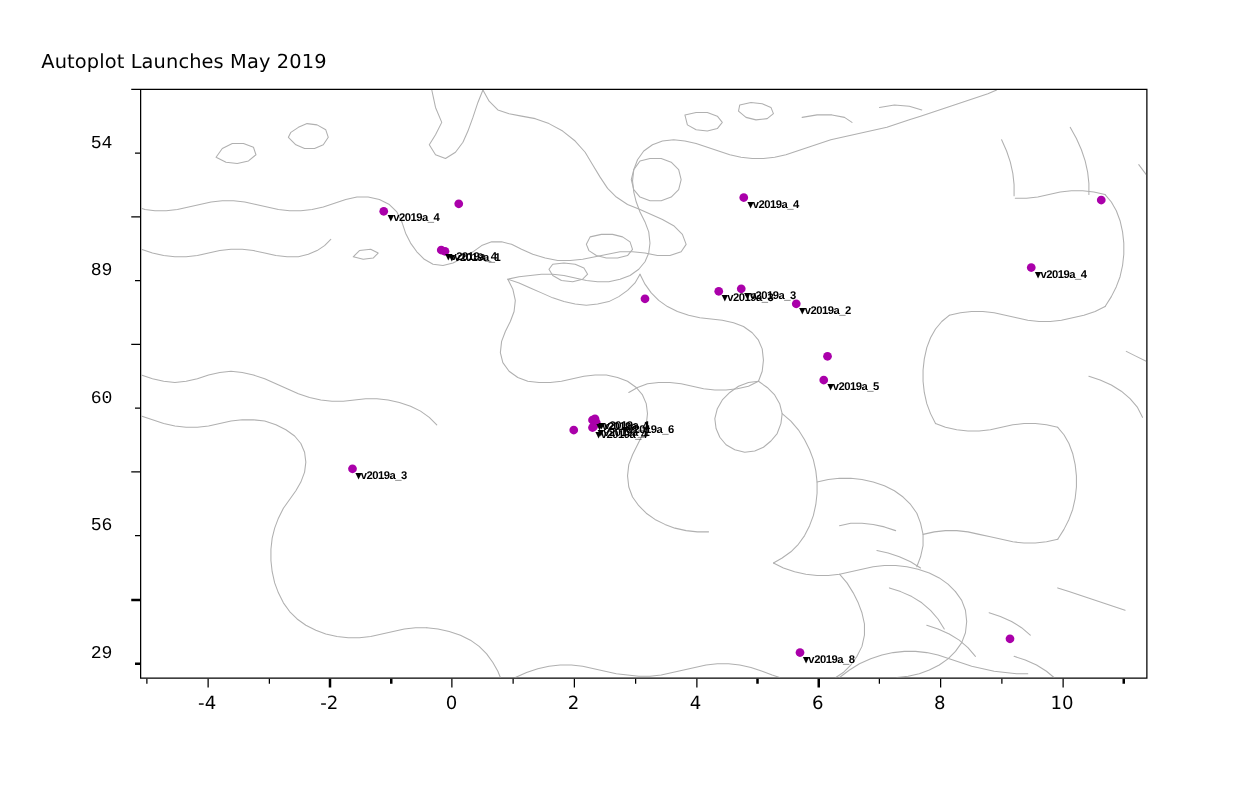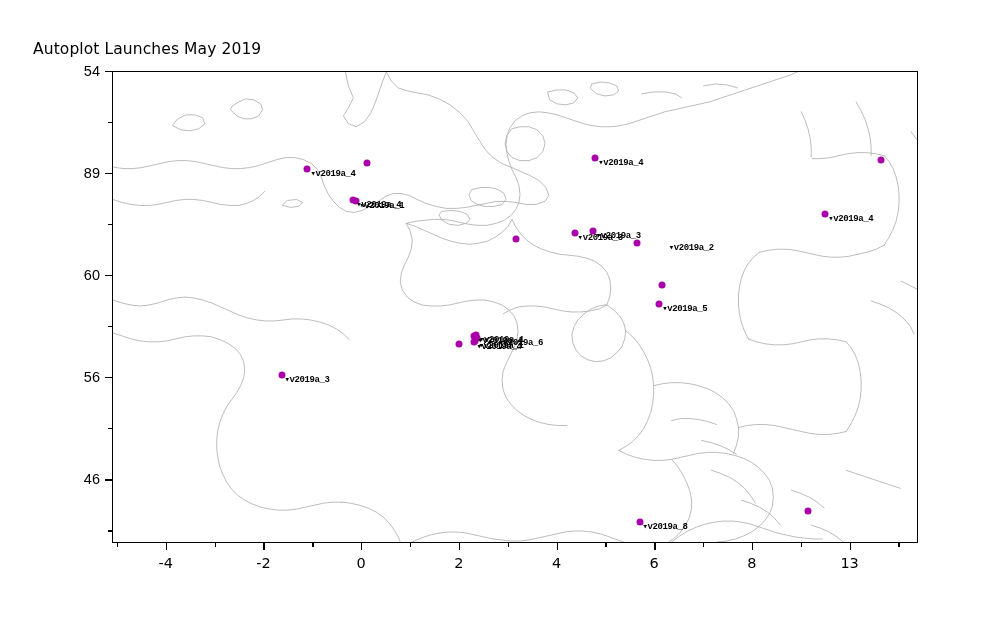--- a/index.html
+++ b/index.html
@@ -60,21 +60,21 @@
   .marker {
     position: absolute;
     width: 7px;
     height: 7px;
     border-radius: 50%;
     background: #aa00aa;
     transform: translate(-3.5px, -3.5px);
   }
   .point-label {
     position: absolute;
-    font-family: Liberation Mono, monospace;
+    font-family: Liberation Sans, sans-serif;
     font-size: 9px;
     color: #000000;
     white-space: nowrap;
     line-height: 1;
     font-weight: bold;
     letter-spacing: -0.4px;
   }
   .tick-mark {
     position: absolute;
     background: #000000;
@@ -89,25 +89,26 @@
     color: #000000;
     font-family: "DejaVu Sans", sans-serif;
     text-align: center;
     transform: translateX(-50%);
     top: 555px;
   }
   .ytick-label {
     position: absolute;
     font-size: 14.5px;
     color: #000000;
-    font-family: Liberation Sans, sans-serif;
+    font-family: Liberation Mono, monospace;
     text-align: right;
     transform: translateY(-50%);
     width: 40px;
-    left: 60px;
+    left: 50px;
+    margin-top: 44px;
   }
 </style>
 </head>
 <body>
 
 <div id="figure">
 
   <div id="chart-title">Autoplot Launches May 2019</div>
 
   <div id="plot-area">
@@ -253,21 +254,21 @@
         <div class="marker" style="left: 694.625px; top: 438.832px;"></div>
       </div>
     <div id="labels-layer">
         <div class="point-label" style="left: 197.417px; top: 97.9514px;">▾v2019a_4</div>
         <div class="point-label" style="left: 243.335px; top: 128.568px;">▾v2019a_4</div>
         <div class="point-label" style="left: 246.265px; top: 129.588px;">▾v2019a_1</div>
         <div class="point-label" style="left: 485.135px; top: 86.7254px;">▾v2019a_4</div>
         <div class="point-label" style="left: 715.211px; top: 142.855px;">▾v2019a_4</div>
         <div class="point-label" style="left: 464.618px; top: 161.735px;">▾v2019a_3</div>
         <div class="point-label" style="left: 482.692px; top: 160.204px;">▾v2019a_3</div>
-        <div class="point-label" style="left: 526.656px; top: 171.941px; margin-left: 29px;">▾v2019a_2</div>
+        <div class="point-label" style="left: 526.656px; top: 171.941px;">▾v2019a_2</div>
         <div class="point-label" style="left: 549.126px; top: 233.173px;">▾v2019a_5</div>
         <div class="point-label" style="left: 171.527px; top: 303.59px;">▾v2019a_3</div>
         <div class="point-label" style="left: 365.944px; top: 263.789px;">▾v2019a_1</div>
         <div class="point-label" style="left: 364.479px; top: 265.32px;">▾v2019a_4</div>
         <div class="point-label" style="left: 385px; top: 267.361px;">▾v2019a_6</div>
         <div class="point-label" style="left: 365.456px; top: 270.423px;">▾v2019a_1</div>
         <div class="point-label" style="left: 363.502px; top: 271.443px;">▾v2019a_4</div>
         <div class="point-label" style="left: 529.587px; top: 451.058px;">▾v2019a_8</div>
       </div>
   </div>
@@ -281,32 +282,32 @@
       <div class="xtick-label" style="left: 361.127px;">0</div>
       <div class="tick-mark xtick-major" style="left: 458.824px; top: 543px;"></div>
       <div class="xtick-label" style="left: 458.824px;">2</div>
       <div class="tick-mark xtick-major" style="left: 556.521px; top: 543px;"></div>
       <div class="xtick-label" style="left: 556.521px;">4</div>
       <div class="tick-mark xtick-major" style="left: 654.218px; top: 543px;"></div>
       <div class="xtick-label" style="left: 654.218px;">6</div>
       <div class="tick-mark xtick-major" style="left: 751.915px; top: 543px;"></div>
       <div class="xtick-label" style="left: 751.915px;">8</div>
       <div class="tick-mark xtick-major" style="left: 849.612px; top: 543px;"></div>
-      <div class="xtick-label" style="left: 849.612px;">13</div>
+      <div class="xtick-label" style="left: 849.612px;">10</div>
       <div class="tick-mark xtick-minor" style="left: 116.885px; top: 543px;"></div>
       <div class="tick-mark xtick-minor" style="left: 214.582px; top: 543px;"></div>
       <div class="tick-mark xtick-minor" style="left: 312.279px; top: 543px;"></div>
       <div class="tick-mark xtick-minor" style="left: 409.976px; top: 543px;"></div>
       <div class="tick-mark xtick-minor" style="left: 507.673px; top: 543px;"></div>
       <div class="tick-mark xtick-minor" style="left: 605.37px; top: 543px;"></div>
       <div class="tick-mark xtick-minor" style="left: 703.067px; top: 543px;"></div>
       <div class="tick-mark xtick-minor" style="left: 800.764px; top: 543px;"></div>
       <div class="tick-mark xtick-minor" style="left: 898.461px; top: 543px;"></div>
       <div class="tick-mark ytick-major" style="left: 105px; top: 479.216px;"></div>
-      <div class="ytick-label" style="top: 479.216px;">46</div>
+      <div class="ytick-label" style="top: 479.216px;">29</div>
       <div class="tick-mark ytick-major" style="left: 105px; top: 377.162px;"></div>
       <div class="ytick-label" style="top: 377.162px;">56</div>
       <div class="tick-mark ytick-major" style="left: 105px; top: 275.108px;"></div>
       <div class="ytick-label" style="top: 275.108px;">60</div>
       <div class="tick-mark ytick-major" style="left: 105px; top: 173.054px;"></div>
       <div class="ytick-label" style="top: 173.054px;">89</div>
       <div class="tick-mark ytick-major" style="left: 105px; top: 71px;"></div>
       <div class="ytick-label" style="top: 71px;">54</div>
       <div class="tick-mark ytick-minor" style="left: 108px; top: 530.243px;"></div>
       <div class="tick-mark ytick-minor" style="left: 108px; top: 428.189px;"></div>

